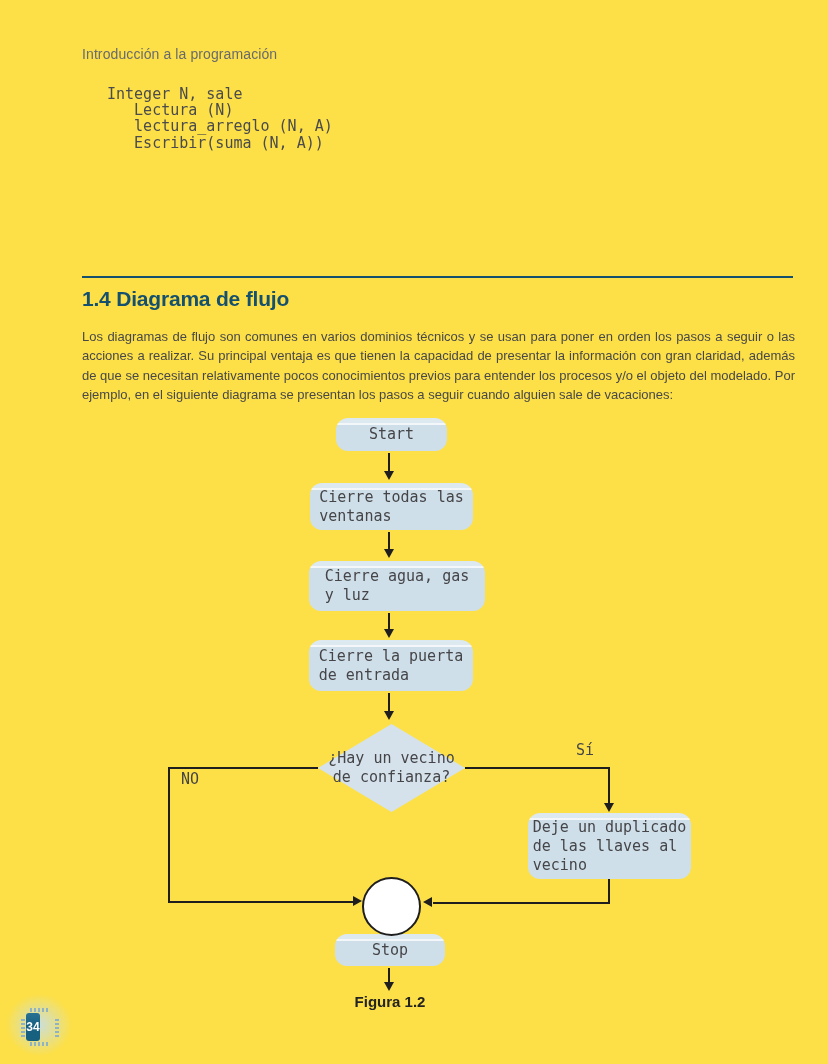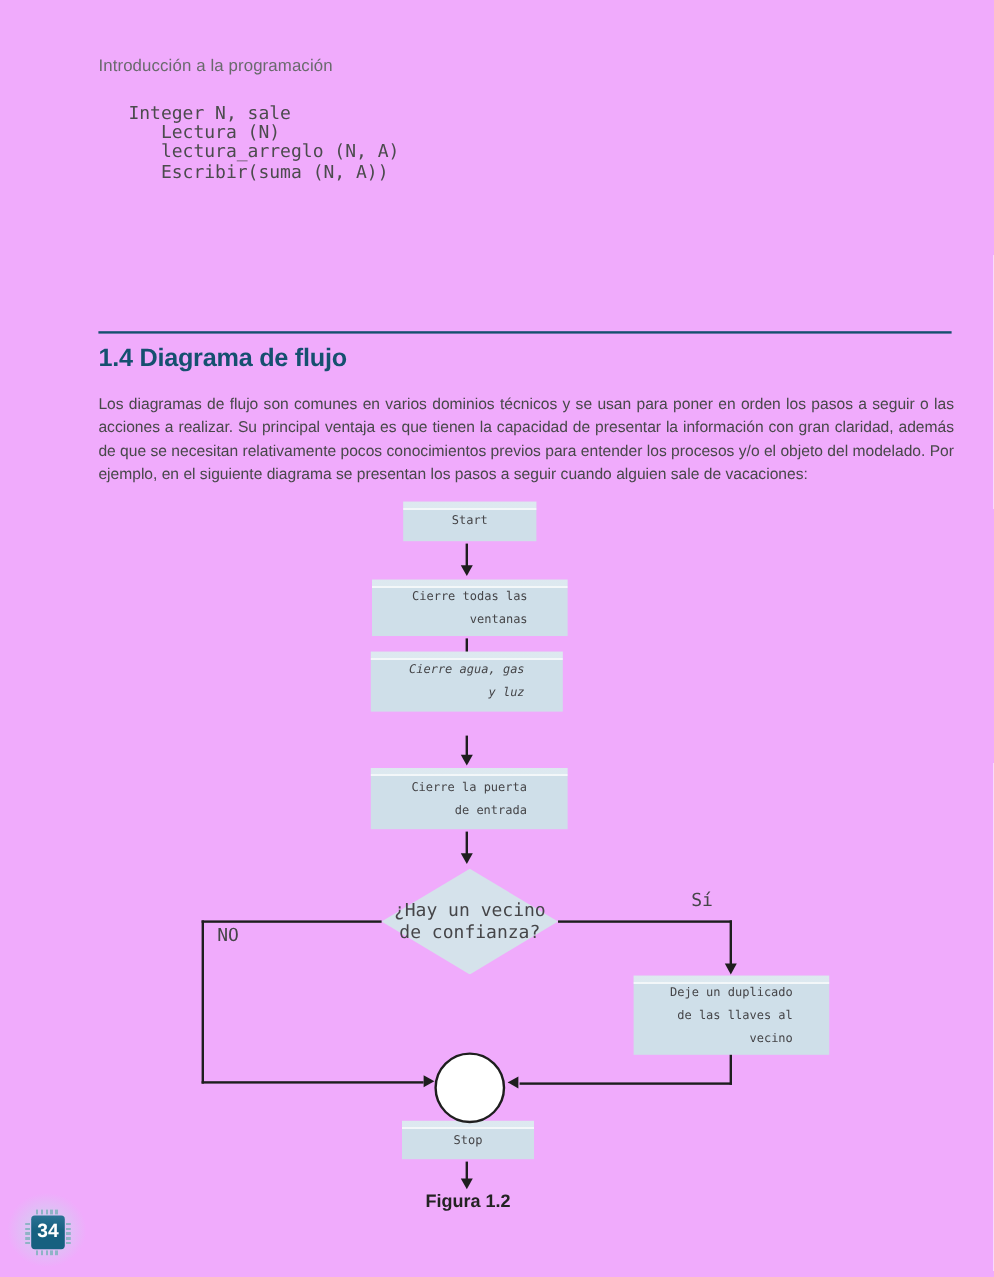--- a/index.html
+++ b/index.html
@@ -1,17 +1,17 @@
 <!DOCTYPE html>
 <html style="--accent_heading: #15506f; --node_fill: #cfdfe9; --node_fill_light: #d5e2eb; --chip_fill: #176080; --line_color: #1e1e1e;"><head>
 <meta charset="utf-8">
 <style>
   html,body{margin:0;padding:0;background:#ffffff;}
   #page{
-    position:relative;width:828px;height:1064px;background:#f0abfc;
+    position:relative;width:828px;height:1064px;background:#fde047;
     font-family:"Liberation Sans","DejaVu Sans",sans-serif;overflow:hidden;
   }
   .abs{position:absolute;}
   .mono{font-family:"DejaVu Sans Mono","Liberation Mono",monospace;}
 
   .running-header{left:82px;top:46px;font-size:14px;color:#696a6c;letter-spacing:0.1px;}
 
   .code-block{left:107px;top:86px;font-size:15px;line-height:16.2px;color:#4b4b4d;}
   .code-line{white-space:pre;}
 
@@ -21,22 +21,23 @@
   .body-paragraph{left:82px;top:327px;width:713px;font-size:13px;line-height:19.3px;color:#48484a;text-align:justify;}
 
   
   .fc-box{
     background:
       linear-gradient(180deg, rgba(255,255,255,0.30) 0px, rgba(255,255,255,0.30) 5px,
                       rgba(255,255,255,0.75) 5px, rgba(255,255,255,0.75) 7px,
                       rgba(255,255,255,0) 7px),
       var(--node_fill,#cfdfe9);
     display:flex;align-items:center;justify-content:center;
-    font-size:10px;line-height:19px;color:#454548;text-align:right;white-space:pre-line;
+    font-size:15px;line-height:19px;color:#454548;text-align:left;white-space:pre-line;
     z-index:1;
+    border-radius:12px;
   }
   .vline{width:2px;background:var(--line_color,#1e1e1e);z-index:1;}
   .hline{height:2px;background:var(--line_color,#1e1e1e);z-index:1;}
   .head-down{width:0;height:0;border-left:5px solid transparent;border-right:5px solid transparent;border-top:9px solid var(--line_color,#1e1e1e);z-index:1;}
   .head-right{width:0;height:0;border-top:5px solid transparent;border-bottom:5px solid transparent;border-left:9px solid var(--line_color,#1e1e1e);z-index:1;}
   .head-left{width:0;height:0;border-top:5px solid transparent;border-bottom:5px solid transparent;border-right:9px solid var(--line_color,#1e1e1e);z-index:1;}
 
   .diamond-bg{
     left:318px;top:724px;width:147px;height:88px;
     background:var(--node_fill_light,#d5e2eb);
@@ -59,24 +60,24 @@
 
   
   .chip-halo{
     left:6px;top:994px;width:66px;height:62px;
     background:radial-gradient(closest-side, rgba(197,222,235,0.9), rgba(197,222,235,0) 100%);
     z-index:0;
   }
   .chip-pin{background:repeating-linear-gradient(90deg,#8fb3c6 0 2px,transparent 2px 4px);z-index:1;}
   .chip-pin.v{background:repeating-linear-gradient(0deg,#8fb3c6 0 2px,transparent 2px 4px);}
   .chip-body{
-    left:26px;top:1013px;width:28px;height:28px;border-radius:3px;
+    left:26px;top:1013px;width:14px;height:28px;border-radius:3px;
     background:linear-gradient(180deg,#2a7294 0%,var(--chip_fill,#176080) 45%);
     display:flex;align-items:center;justify-content:center;
-    color:#ffffff;font-size:16px;font-weight:bold;z-index:2;
+    color:#ffffff;font-size:12px;font-weight:bold;z-index:2;
   }
 </style>
 </head>
 <body>
 
 <div id="page">
 
   <div class="abs running-header">Introducción a la programación</div>
 
   <div class="abs code-block mono">
@@ -97,21 +98,21 @@
 
     <div class="abs vline" style="left:388px;top:453px;height:19px;"></div>
     <div class="abs head-down" style="left:384px;top:471px;"></div>
 
     <div class="abs fc-box mono" style="left:310px;top:483px;width:163px;height:47px;">Cierre todas las
 ventanas</div>
 
     <div class="abs vline" style="left:388px;top:532px;height:18px;"></div>
     <div class="abs head-down" style="left:384px;top:549px;"></div>
 
-    <div class="abs fc-box mono" style="left:309px;top:543px;width:160px;height:50px;font-style:italic;">Cierre agua, gas
+    <div class="abs fc-box mono" style="left:309px;top:561px;width:176px;height:50px;">Cierre agua, gas
 y luz</div>
 
     <div class="abs vline" style="left:388px;top:613px;height:17px;"></div>
     <div class="abs head-down" style="left:384px;top:629px;"></div>
 
     <div class="abs fc-box mono" style="left:309px;top:640px;width:164px;height:51px;">Cierre la puerta
 de entrada</div>
 
     <div class="abs vline" style="left:388px;top:693px;height:19px;"></div>
     <div class="abs head-down" style="left:384px;top:711px;"></div>

